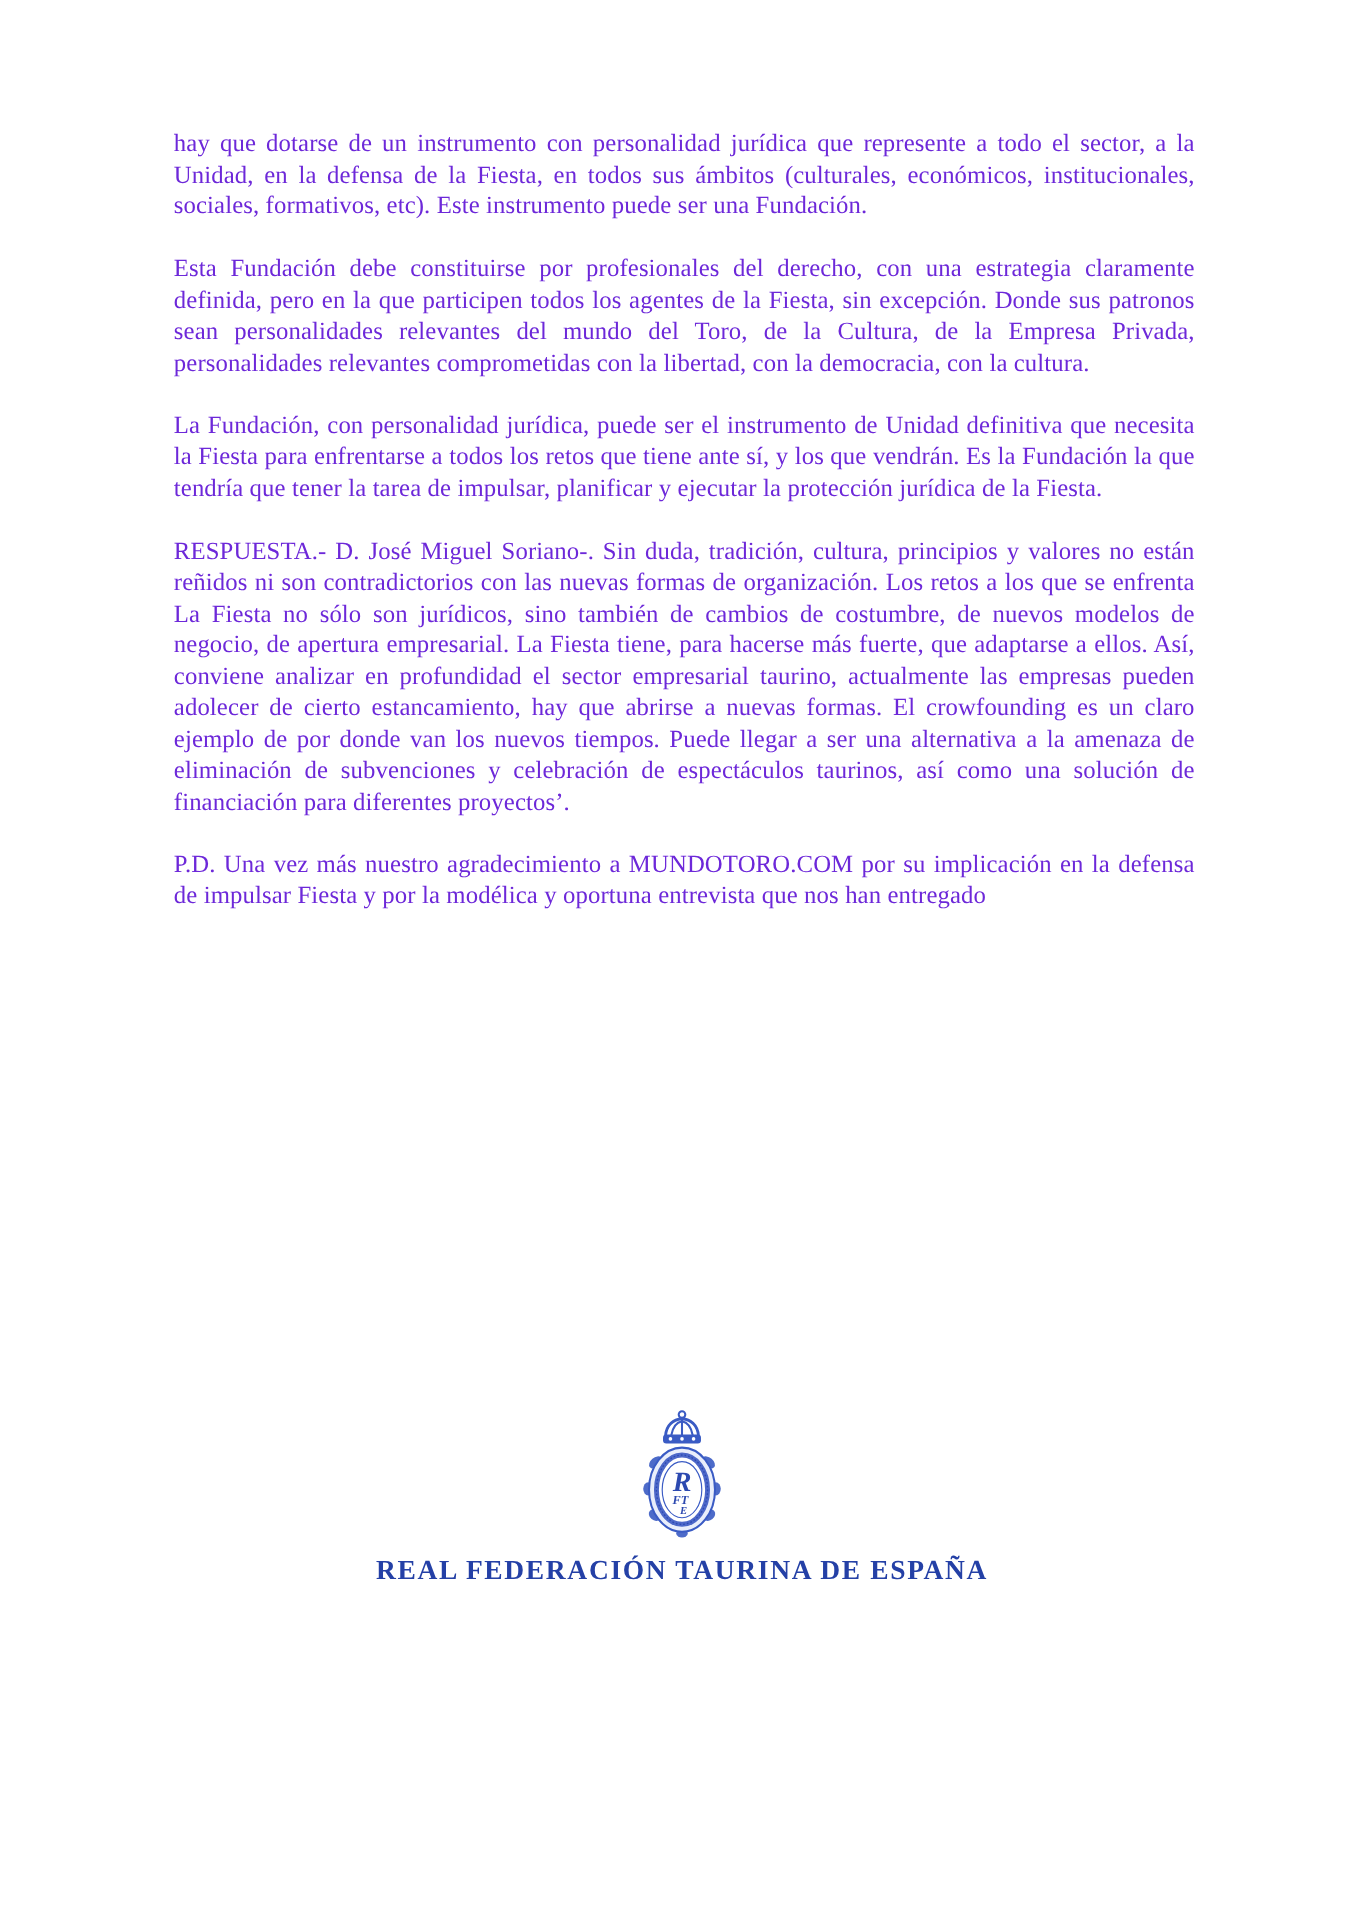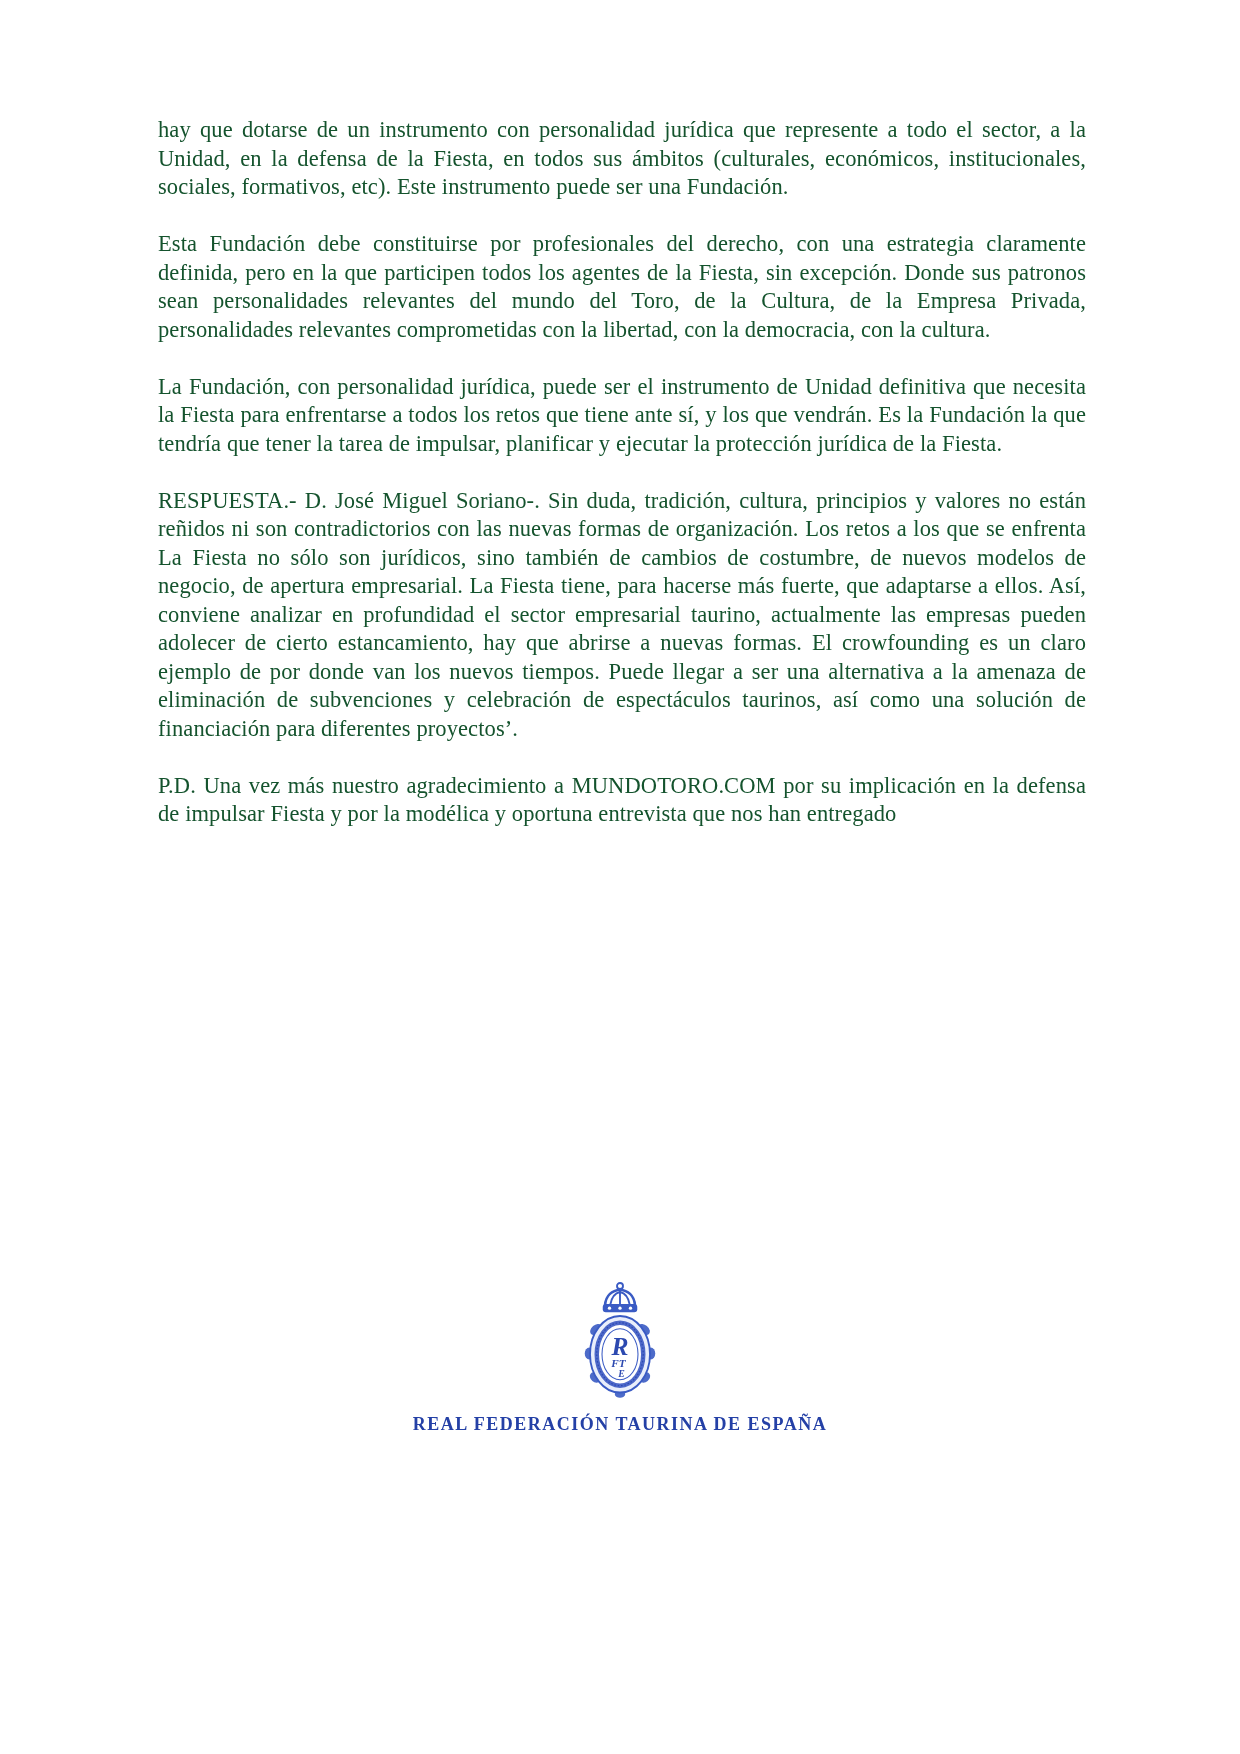--- a/index.html
+++ b/index.html
@@ -24,41 +24,41 @@
     position: absolute;
     left: 158px;
     top: 116px;
     width: 928px;
   }
   .doc-paragraph {
     margin: 0 0 28.5px 0;
     font-size: 22.5px;
     line-height: 28.5px;
     text-align: justify;
-    color: #14532d;
+    color: #6d28d9;
     letter-spacing: 0.1px;
   }
   .footer {
     position: absolute;
     left: 0;
     right: 0;
     top: 1280px;
     text-align: center;
   }
   .crest {
     display: block;
     margin: 0 auto;
   }
   .caption {
     position: absolute;
     left: 0;
     right: 0;
     top: 1414px;
     text-align: center;
-    font-size: 18px;
+    font-size: 25px;
     font-weight: bold;
     letter-spacing: 1.5px;
     color: #2440a6;
     font-family: "Liberation Serif", "DejaVu Serif", serif;
   }
 </style>
 </head>
 <body>
 
 <div class="page">

